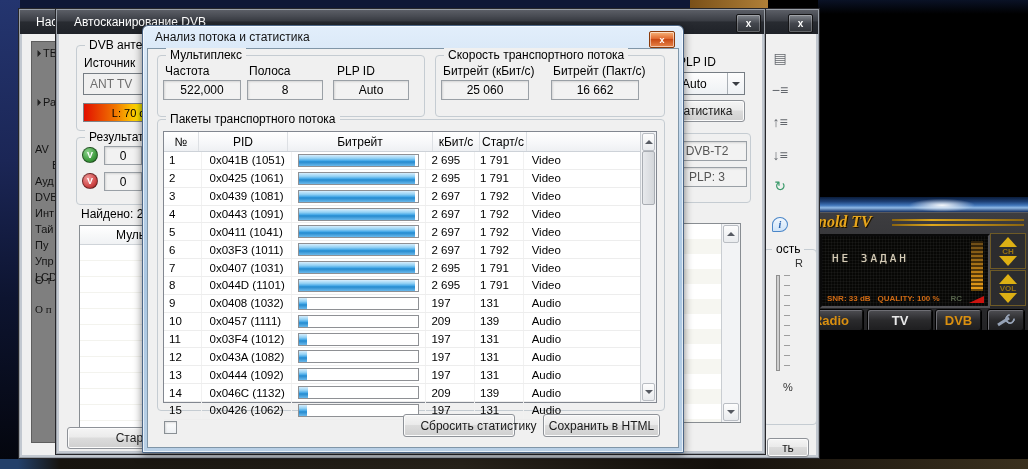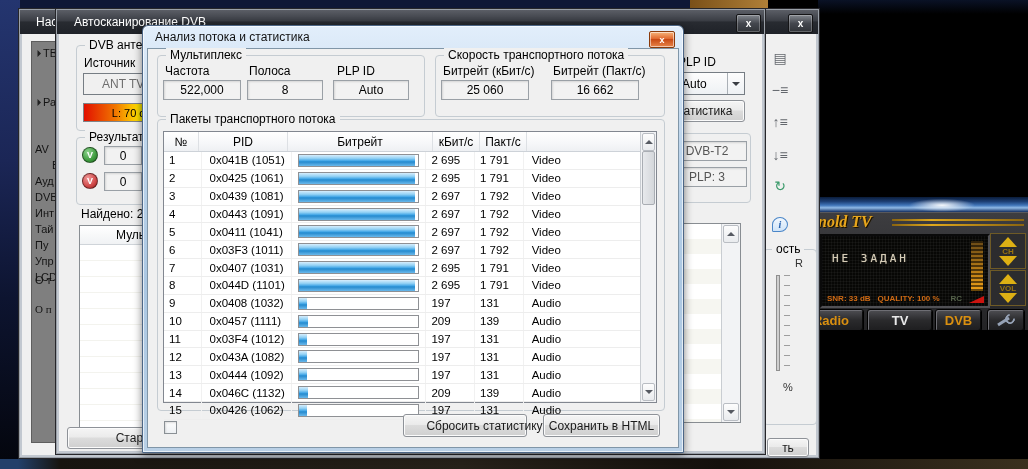--- a/index.html
+++ b/index.html
@@ -266,21 +266,21 @@
       <span class="titletext" style="left:17px;">Автосканирование DVB</span>
       <div class="btn-close-dark" style="right:3px;">
         <span>x</span>
       </div>
     </div>
 
     <div class="abs group7" style="left:20px;top:36px;width:360px;height:86px;">
       <span class="glabel">DVB антенна</span>
     </div>
     <div class="abs" style="left:28px;top:47px;text-align:right;">Источник</div>
-    <div class="abs combo7" style="left:27px;top:64px;width:96px;height:22px;background:#f0f0f0;color:#6e6e6e;padding-left:12px;">
+    <div class="abs combo7" style="left:27px;top:64px;width:96px;height:22px;background:#f0f0f0;color:#6e6e6e;">
       <span style="padding-left:6px;">ANT TV</span>
     </div>
     <div class="abs signalbar" style="left:27px;top:94px;width:112px;height:19px;">
       <span>L: 70 dBuV</span>
     </div>
 
     <div class="abs group7" style="left:20px;top:128px;width:360px;height:68px;">
       <span class="glabel">Результат ск</span>
     </div>
     <div class="abs circ green" style="left:26px;top:138px;">
@@ -355,21 +355,21 @@
     <div class="abs group7" style="left:14px;top:93px;width:508px;height:292px;">
       <span class="glabel">Пакеты транспортного потока</span>
     </div>
     <div class="abs ptable">
       <div class="tleft">
         <div class="thead">
           <div class="th w-num">№</div>
           <div class="th w-pid">PID</div>
           <div class="th w-bar">Битрейт</div>
           <div class="th w-kbit">кБит/с</div>
-          <div class="th w-pakt">Пакт/с</div>
+          <div class="th w-pakt">Старт/с</div>
         </div>
         <div>
             <div class="trow">
               <div class="c w-num">1</div>
               <div class="c w-pid">0x041B (1051)</div>
               <div class="c w-bar">
                 <div class="barTrack">
                   <div class="barFill" style="width: 97%;"></div>
                 </div>
               </div>
@@ -552,17 +552,17 @@
             <span class="tri-up-sm"></span>
           </div>
         <div class="sthumb"></div>
         <div class="sbtn" style="bottom:1px;">
             <span class="tri-dn-sm" style="border-top-color:#565a62;"></span>
           </div>
       </div>
     </div>
 
     <div class="abs check7" style="left:21px;top:395px;"></div>
-    <div class="abs btn7" style="left:260px;top:388px;width:124px;height:23px;padding-left:39px;">Сбросить статистику</div>
+    <div class="abs btn7" style="left:260px;top:388px;width:112px;height:23px;padding-left:39px;">Сбросить статистику</div>
     <div class="abs btn7" style="left:400px;top:388px;width:117px;height:23px;">Сохранить в HTML</div>
   </div>
 
 </div>
 
 </body></html>

